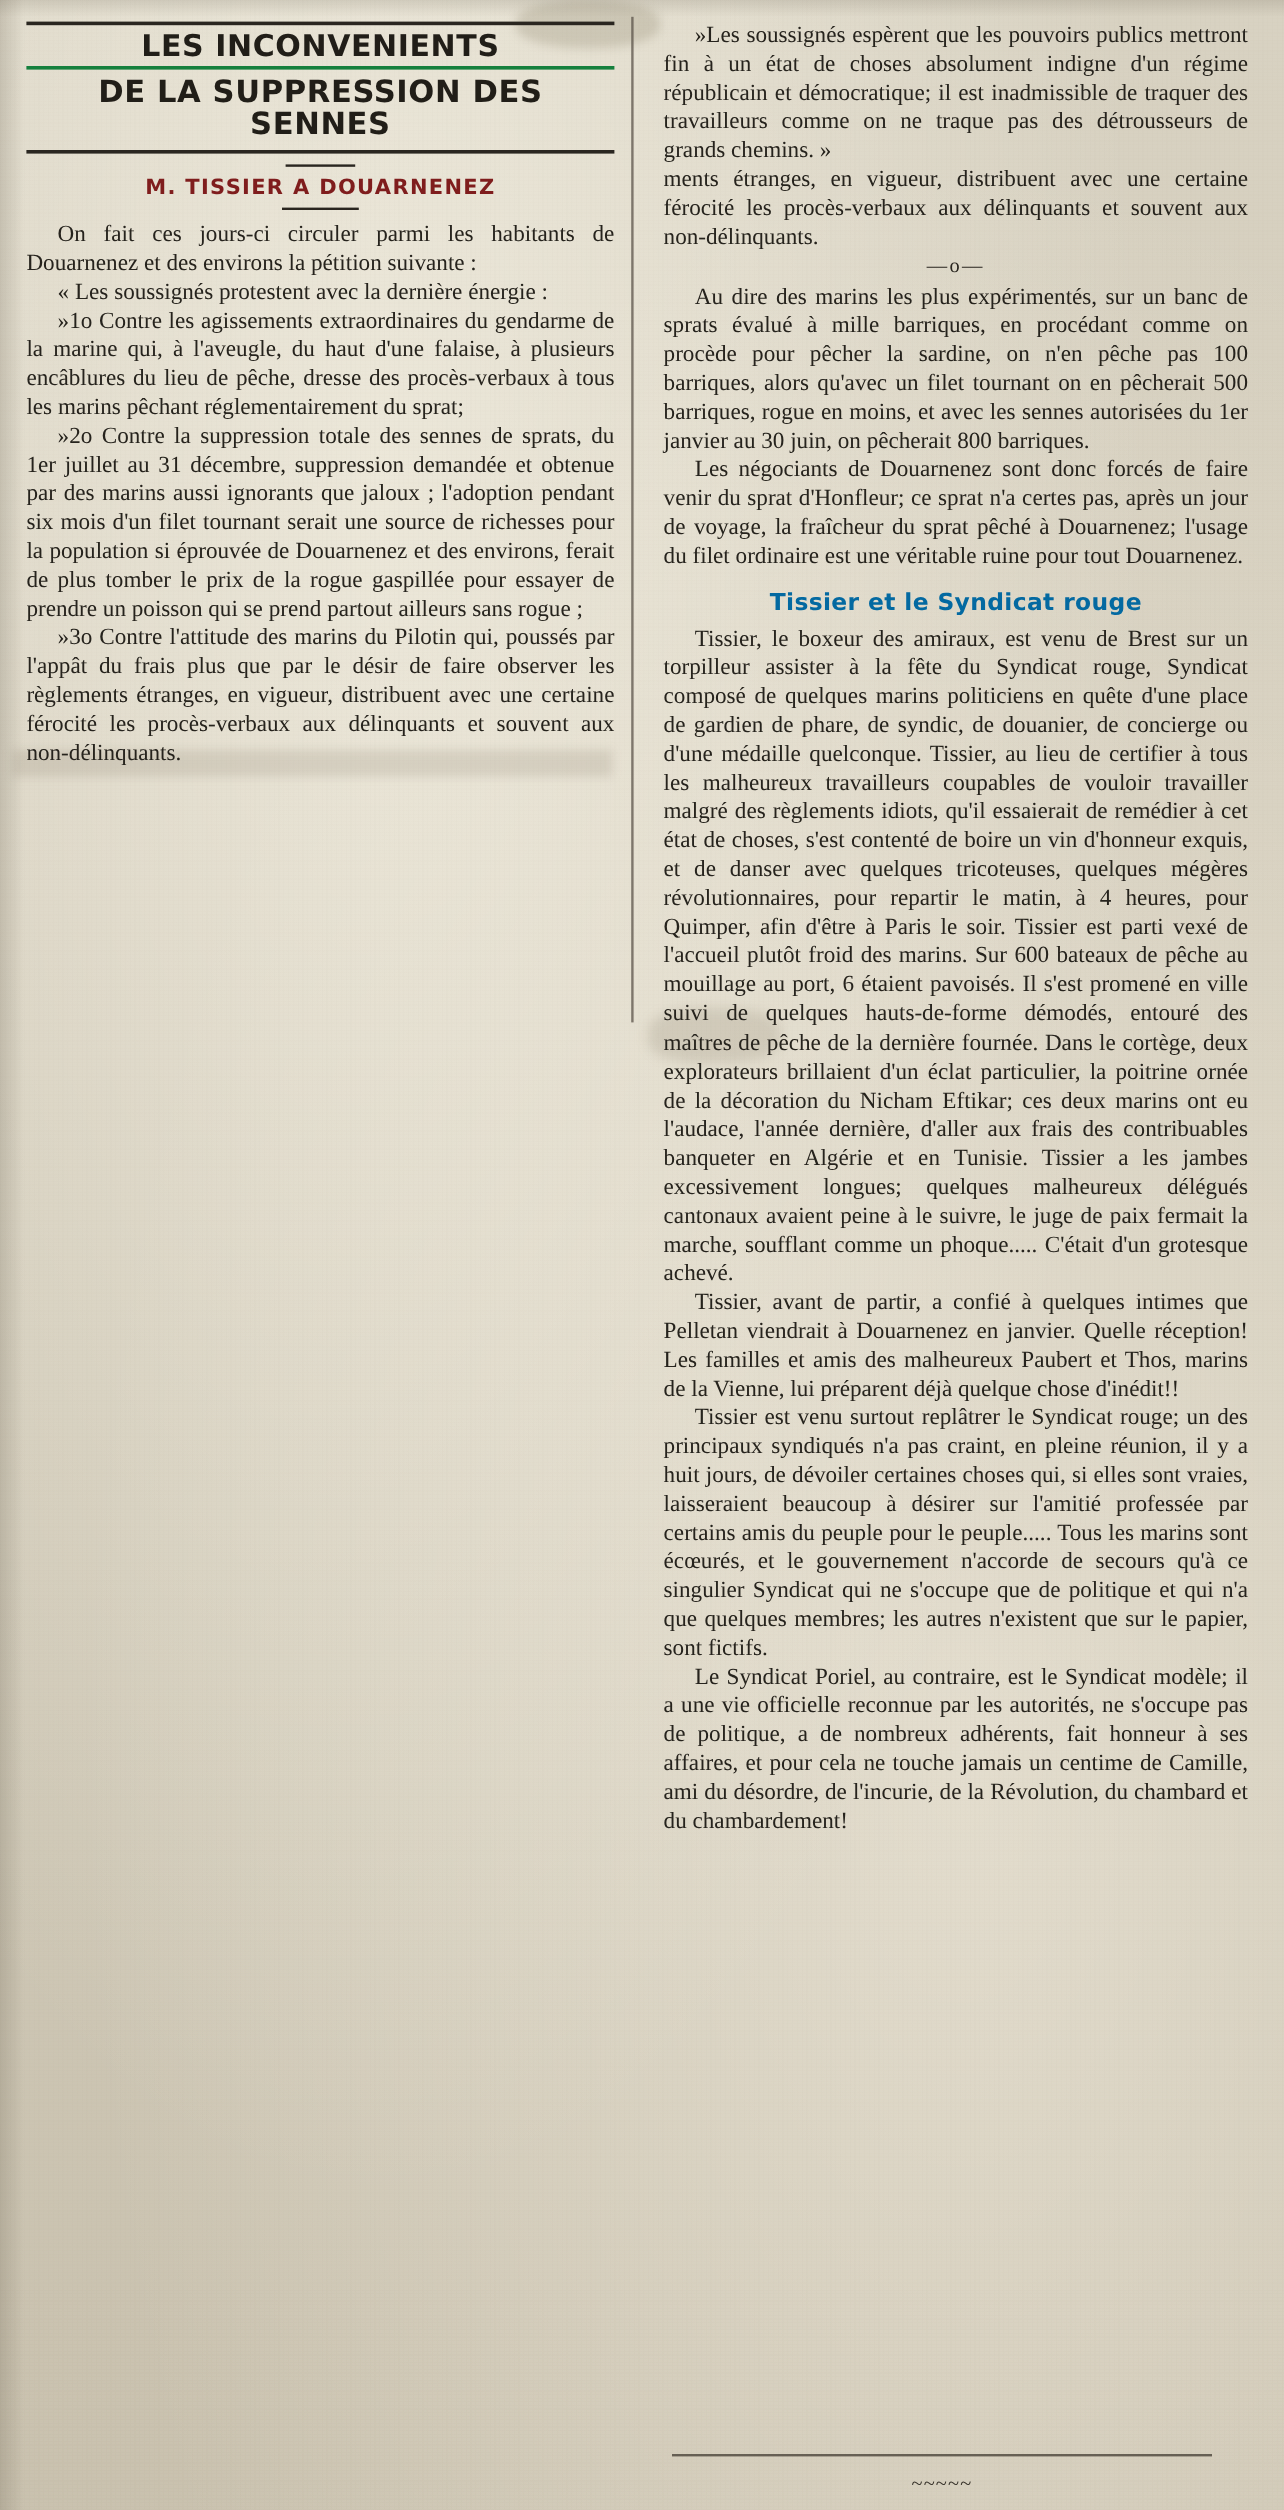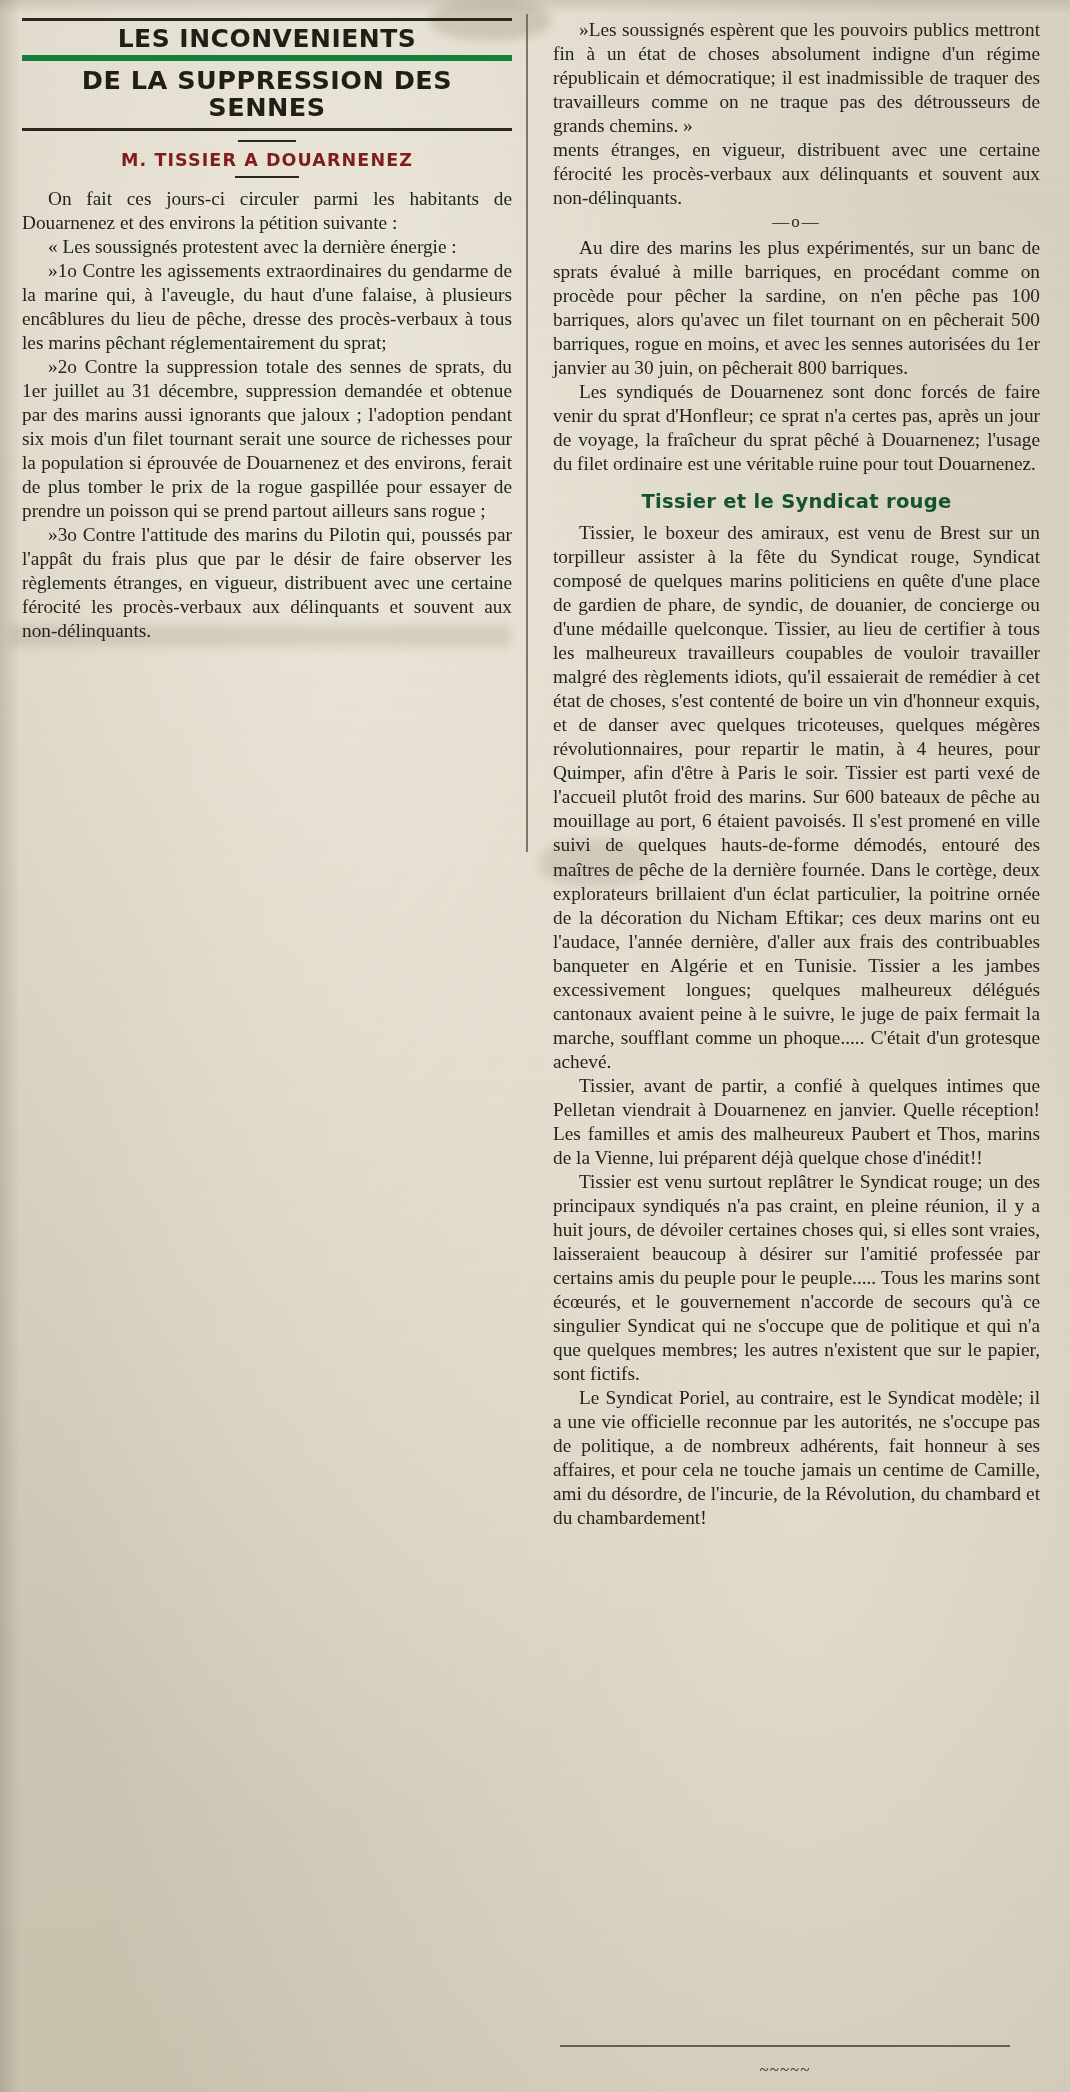--- a/index.html
+++ b/index.html
@@ -75,21 +75,21 @@
     letter-spacing: 0.5px;
     color: #211e18;
     line-height: 1.05;
   }
   .hl1 {
     font-size: 25px;
     padding: 2px 0 3px 0;
   }
   .hl2 {
     font-size: 25.5px;
-    border-top: 6px solid #15803d;
+    border-top: 3px solid #15803d;
     padding-top: 6px;
     padding-bottom: 2px;
   }
   .sep-dash {
     width: 58px;
     height: 2px;
     background: #2a2620;
     margin: 9px auto 8px auto;
   }
   .subhead {
@@ -116,21 +116,21 @@
     color: #26231d;
     text-indent: 26px;
     font-family: "Liberation Serif", serif;
   }
   p.body.noind { text-indent: 0; }
   .secthead {
     font-family: "DejaVu Sans", sans-serif;
     font-weight: bold;
     font-size: 19.5px;
     text-align: center;
-    color: #14532d;
+    color: #0369a1;
     margin: 14px 0 8px 0;
     letter-spacing: .3px;
   }
   .centermark {
     text-align: center;
     font-size: 17px;
     letter-spacing: 2px;
     color: #2a2620;
     margin: 2px 0 4px 0;
   }
@@ -224,21 +224,21 @@
       <p class="body">»1o Contre les agissements extraordinaires du gendarme de la marine qui, à l'aveugle, du haut d'une falaise, à plusieurs encâblures du lieu de pêche, dresse des procès-verbaux à tous les marins pêchant réglementairement du sprat;</p>
       <p class="body">»2o Contre la suppression totale des sennes de sprats, du 1er juillet au 31 décembre, suppression demandée et obtenue par des marins aussi ignorants que jaloux ; l'adoption pendant six mois d'un filet tournant serait une source de richesses pour la population si éprouvée de Douarnenez et des environs, ferait de plus tomber le prix de la rogue gaspillée pour essayer de prendre un poisson qui se prend partout ailleurs sans rogue ;</p>
       <p class="body">»3o Contre l'attitude des marins du Pilotin qui, poussés par l'appât du frais plus que par le désir de faire observer les règlements étranges, en vigueur, distribuent avec une certaine férocité les procès-verbaux aux délinquants et souvent aux non-délinquants.</p>
     </div>
 
     <div class="col col-right">
       <p class="body">»Les soussignés espèrent que les pouvoirs publics mettront fin à un état de choses absolument indigne d'un régime républicain et démocratique; il est inadmissible de traquer des travailleurs comme on ne traque pas des détrousseurs de grands chemins. »</p>
       <p class="body noind">ments étranges, en vigueur, distribuent avec une certaine férocité les procès-verbaux aux délinquants et souvent aux non-délinquants.</p>
       <div class="centermark">—o—</div>
       <p class="body">Au dire des marins les plus expérimentés, sur un banc de sprats évalué à mille barriques, en procédant comme on procède pour pêcher la sardine, on n'en pêche pas 100 barriques, alors qu'avec un filet tournant on en pêcherait 500 barriques, rogue en moins, et avec les sennes autorisées du 1er janvier au 30 juin, on pêcherait 800 barriques.</p>
-      <p class="body">Les syndiqués de Douarnenez sont donc forcés de faire venir du sprat d'Honfleur; ce sprat n'a certes pas, après un jour de voyage, la fraîcheur du sprat pêché à Douarnenez; l'usage du filet ordinaire est une véritable ruine pour tout Douarnenez.</p>
+      <p class="body">Les négociants de Douarnenez sont donc forcés de faire venir du sprat d'Honfleur; ce sprat n'a certes pas, après un jour de voyage, la fraîcheur du sprat pêché à Douarnenez; l'usage du filet ordinaire est une véritable ruine pour tout Douarnenez.</p>
 
       <div class="secthead">Tissier et le Syndicat rouge</div>
 
       <p class="body">Tissier, le boxeur des amiraux, est venu de Brest sur un torpilleur assister à la fête du Syndicat rouge, Syndicat composé de quelques marins politiciens en quête d'une place de gardien de phare, de syndic, de douanier, de concierge ou d'une médaille quelconque. Tissier, au lieu de certifier à tous les malheureux travailleurs coupables de vouloir travailler malgré des règlements idiots, qu'il essaierait de remédier à cet état de choses, s'est contenté de boire un vin d'honneur exquis, et de danser avec quelques tricoteuses, quelques mégères révolutionnaires, pour repartir le matin, à 4 heures, pour Quimper, afin d'être à Paris le soir. Tissier est parti vexé de l'accueil plutôt froid des marins. Sur 600 bateaux de pêche au mouillage au port, 6 étaient pavoisés. Il s'est promené en ville suivi de quelques hauts-de-forme démodés, entouré des maîtres de pêche de la dernière fournée. Dans le cortège, deux explorateurs brillaient d'un éclat particulier, la poitrine ornée de la décoration du Nicham Eftikar; ces deux marins ont eu l'audace, l'année dernière, d'aller aux frais des contribuables banqueter en Algérie et en Tunisie. Tissier a les jambes excessivement longues; quelques malheureux délégués cantonaux avaient peine à le suivre, le juge de paix fermait la marche, soufflant comme un phoque..... C'était d'un grotesque achevé.</p>
       <p class="body">Tissier, avant de partir, a confié à quelques intimes que Pelletan viendrait à Douarnenez en janvier. Quelle réception! Les familles et amis des malheureux Paubert et Thos, marins de la Vienne, lui préparent déjà quelque chose d'inédit!!</p>
       <p class="body">Tissier est venu surtout replâtrer le Syndicat rouge; un des principaux syndiqués n'a pas craint, en pleine réunion, il y a huit jours, de dévoiler certaines choses qui, si elles sont vraies, laisseraient beaucoup à désirer sur l'amitié professée par certains amis du peuple pour le peuple..... Tous les marins sont écœurés, et le gouvernement n'accorde de secours qu'à ce singulier Syndicat qui ne s'occupe que de politique et qui n'a que quelques membres; les autres n'existent que sur le papier, sont fictifs.</p>
       <p class="body">Le Syndicat Poriel, au contraire, est le Syndicat modèle; il a une vie officielle reconnue par les autorités, ne s'occupe pas de politique, a de nombreux adhérents, fait honneur à ses affaires, et pour cela ne touche jamais un centime de Camille, ami du désordre, de l'incurie, de la Révolution, du chambard et du chambardement!</p>
     </div>
 
   </div>

